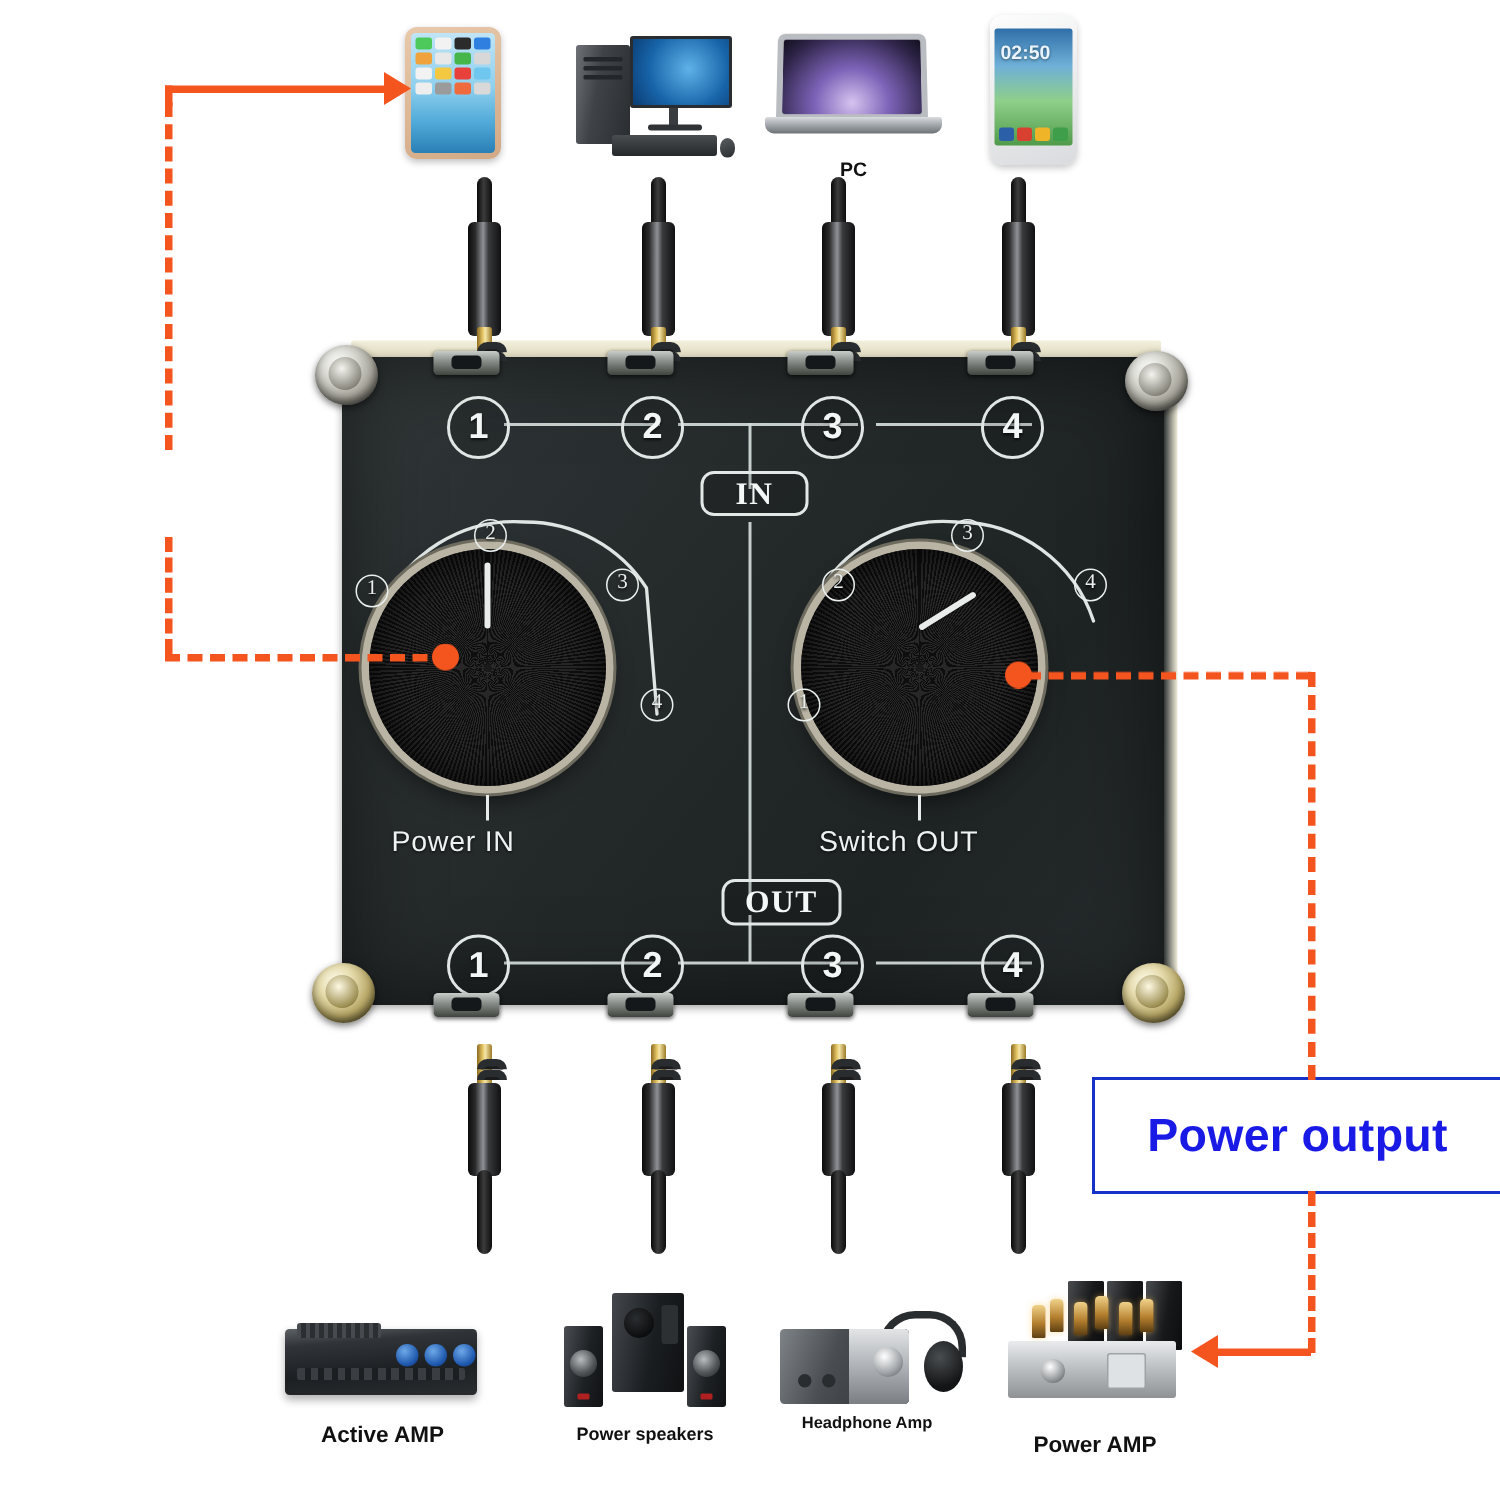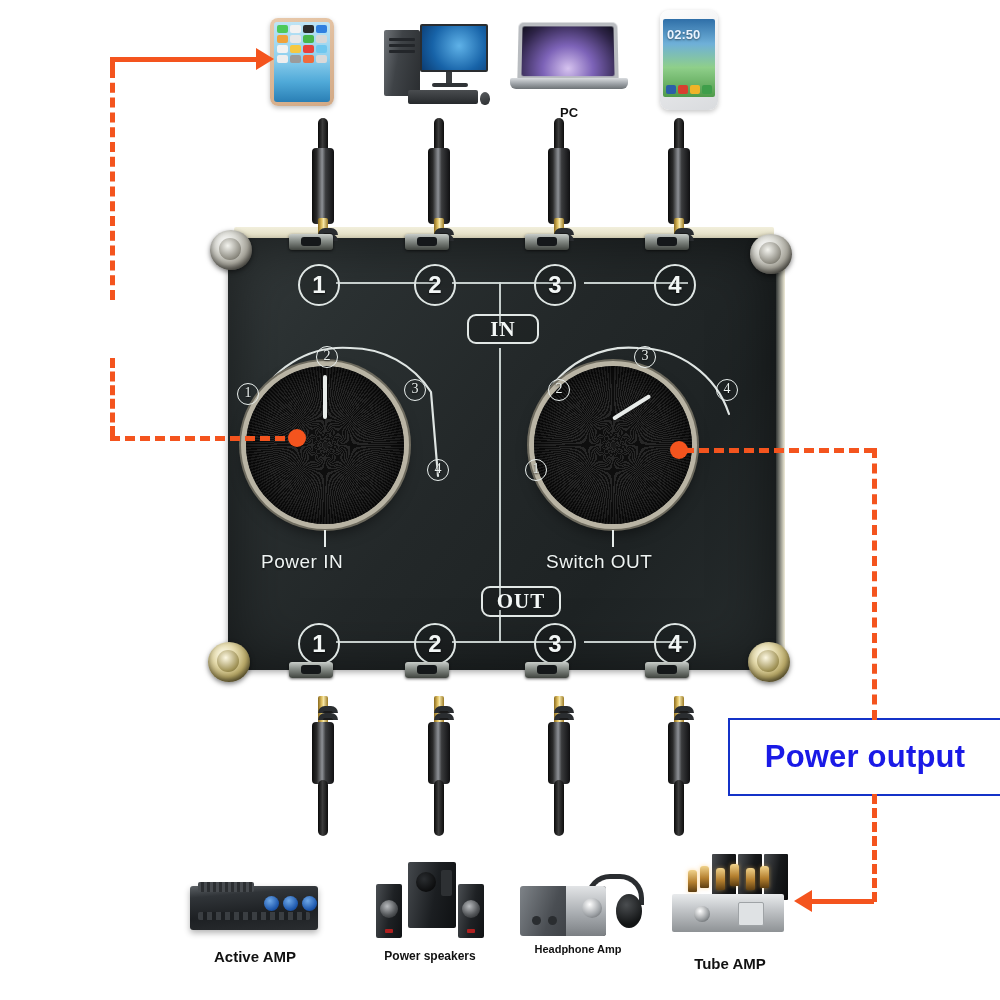--- a/index.html
+++ b/index.html
@@ -460,21 +460,21 @@
     <div class="ta-tube" style="left:28px;top:12px;"></div>
     <div class="ta-tube" style="left:44px;top:14px;"></div>
     <div class="ta-tube" style="left:58px;top:10px;"></div>
     <div class="ta-tube" style="left:74px;top:14px;"></div>
     <div class="ta-tube" style="left:88px;top:12px;"></div>
     <div class="ta-chassis">
         <div class="k"></div>
         <div class="v"></div>
       </div>
   </div>
-  <div class="devlabel" style="left:668px;top:955px;width:124px;font-size:15px;">Tube AMP</div>
+  <div class="devlabel" style="left:668px;top:955px;width:124px;font-size:15px;">Power AMP</div>
 
   <div class="sol-v" style="left:110px;top:57px;height:14px;"></div>
   <div class="sol-h" style="left:110px;top:57px;width:148px;"></div>
   <div class="arrowhead ah-right" style="left:256px;top:48px;"></div>
 
   <div class="dash-v" style="left:110px;top:68px;height:232px;"></div>
 
   <div class="dash-v" style="left:110px;top:358px;height:78px;"></div>
   <div class="dash-h" style="left:110px;top:436px;width:190px;"></div>
   <div class="dot" style="left:288px;top:429px;"></div>

